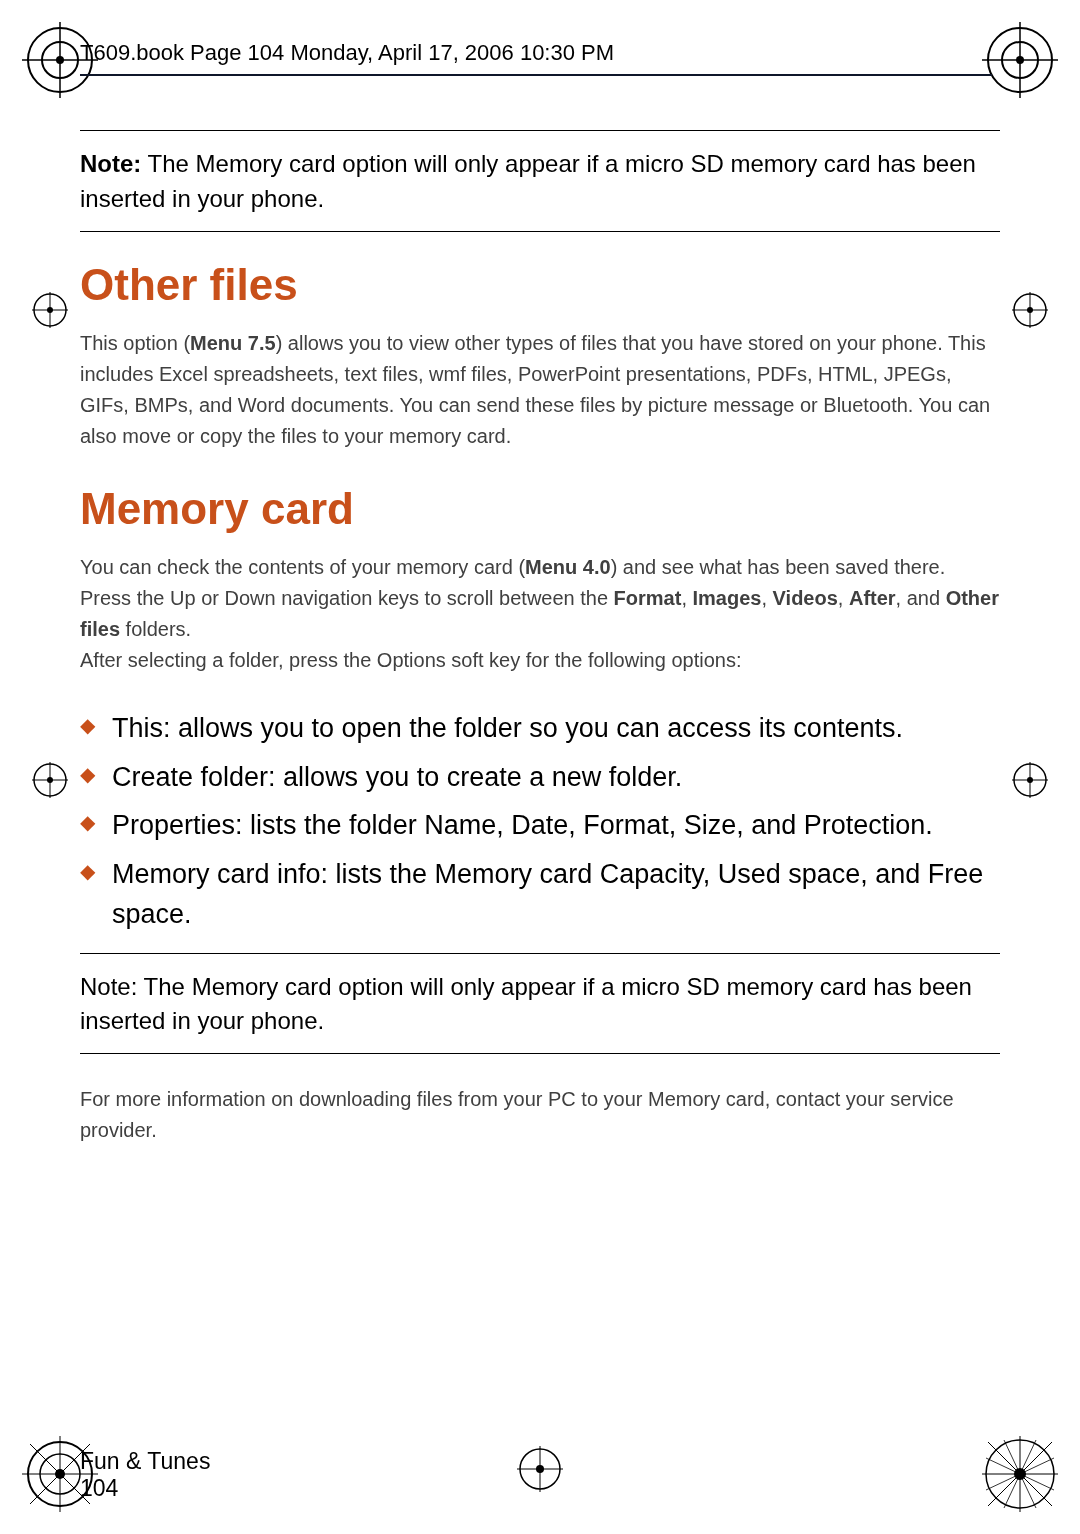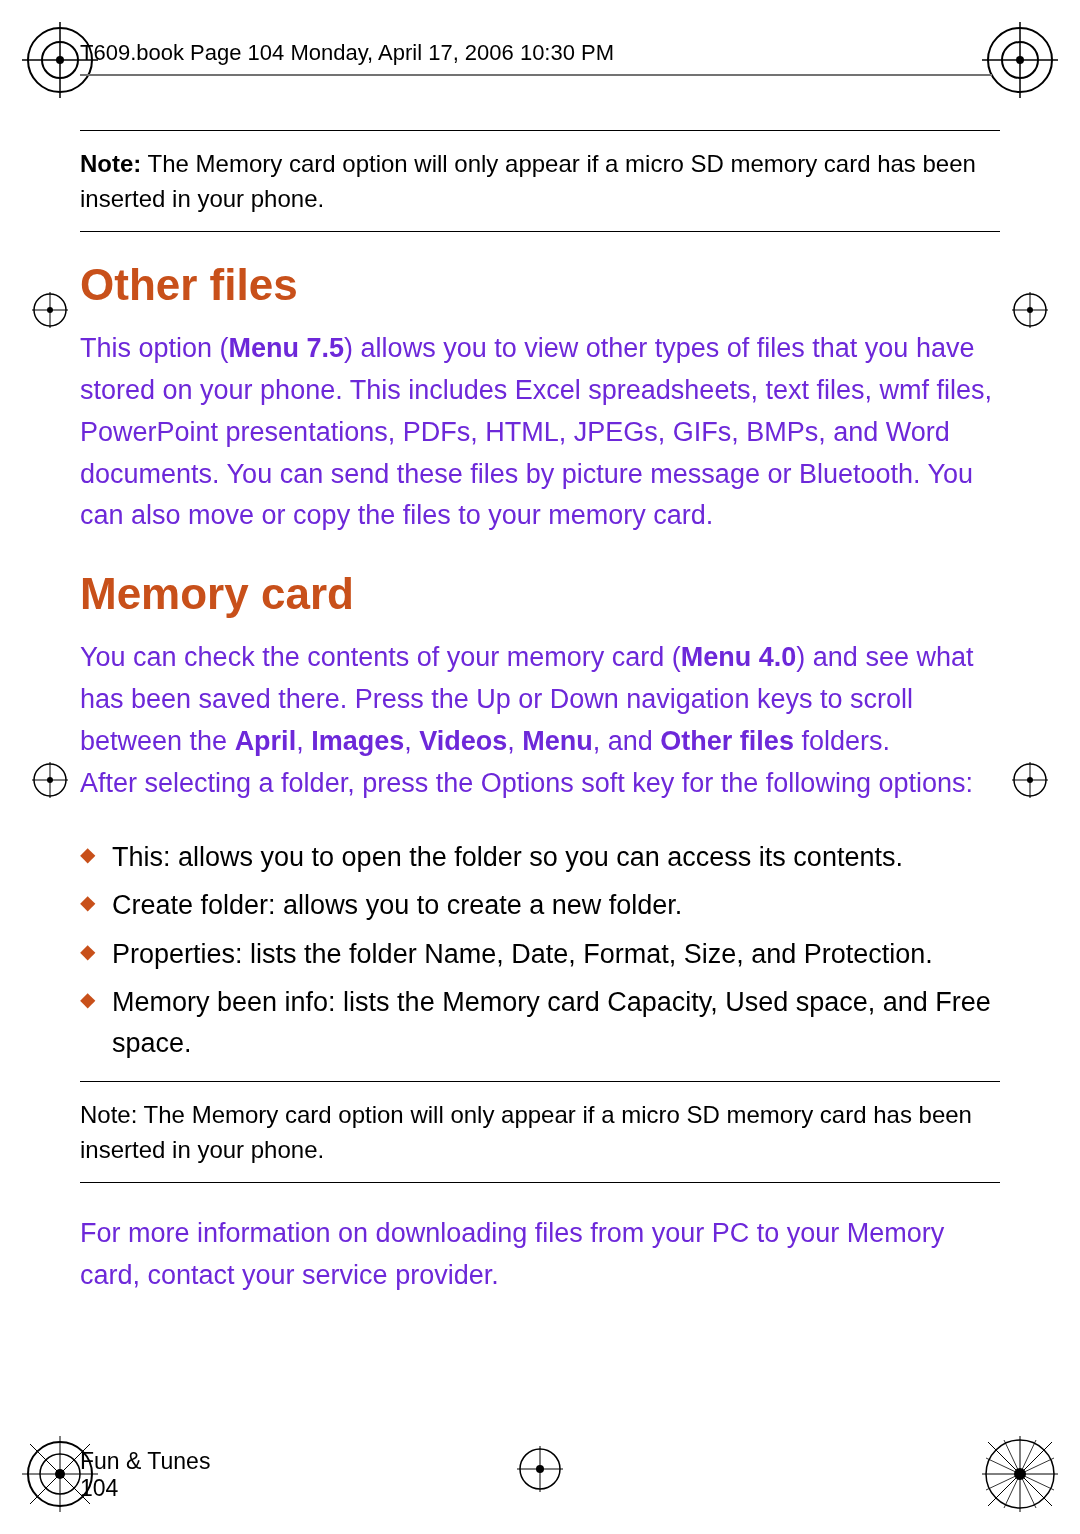--- a/index.html
+++ b/index.html
@@ -50,21 +50,21 @@
     .side-right-mid { top: 760px; right: 30px; }
 
     
     .header-area {
       position: absolute;
       top: 40px;
       left: 80px;
       right: 88px;
       display: flex;
       align-items: center;
-      border-bottom: 2px solid #737373;
+      border-bottom: 2px solid #0f172a;
       padding-bottom: 8px;
     }
 
     .header-text {
       font-size: 22px;
       color: #000;
     }
 
     
     .top-note {
@@ -94,23 +94,23 @@
     
     .section-heading {
       font-size: 44px;
       font-weight: bold;
       color: #c8501a;
       margin-bottom: 18px;
     }
 
     
     .body-text {
-      font-size: 27px;
+      font-size: 20px;
       line-height: 1.55;
-      color: #6d28d9;
+      color: #404040;
       margin-bottom: 32px;
     }
 
     .body-text .bold { font-weight: bold; }
 
     
     .bullet-list {
       list-style: none;
       padding: 0;
       margin: 0 0 18px 0;
@@ -265,29 +265,29 @@
 
     <h2 class="section-heading">Other files</h2>
 
     <p class="body-text">
       This option (<span class="bold">Menu 7.5</span>) allows you to view other types of files that you have stored on your phone. This includes Excel spreadsheets, text files, wmf files, PowerPoint presentations, PDFs, HTML, JPEGs, GIFs, BMPs, and Word documents. You can send these files by picture message or Bluetooth. You can also move or copy the files to your memory card.
     </p>
 
     <h2 class="section-heading">Memory card</h2>
 
     <p class="body-text">
-      You can check the contents of your memory card (<span class="bold">Menu 4.0</span>) and see what has been saved there. Press the Up or Down navigation keys to scroll between the <span class="bold">April</span>, <span class="bold">Images</span>, <span class="bold">Videos</span>, <span class="bold">Menu</span>, and <span class="bold">Other files</span> folders.<br>
+      You can check the contents of your memory card (<span class="bold">Menu 4.0</span>) and see what has been saved there. Press the Up or Down navigation keys to scroll between the <span class="bold">Format</span>, <span class="bold">Images</span>, <span class="bold">Videos</span>, <span class="bold">After</span>, and <span class="bold">Other files</span> folders.<br>
       After selecting a folder, press the Options soft key for the following options:
     </p>
 
     <ul class="bullet-list">
       <li><span class="bold">This</span>: allows you to open the folder so you can access its contents.</li>
       <li><span class="bold">Create folder</span>: allows you to create a new folder.</li>
       <li><span class="bold">Properties</span>: lists the folder Name, Date, Format, Size, and Protection.</li>
-      <li><span class="bold">Memory been info</span>: lists the Memory card Capacity, Used space, and Free space.</li>
+      <li><span class="bold">Memory card info</span>: lists the Memory card Capacity, Used space, and Free space.</li>
     </ul>
 
     <div class="bottom-note">
       <span class="note-bold">Note:</span><span> The Memory card option will only appear if a micro SD memory card has been inserted in your phone.</span>
     </div>
 
     <p class="body-text">For more information on downloading files from your PC to your Memory card, contact your service provider.</p>
 
   </div>
 

